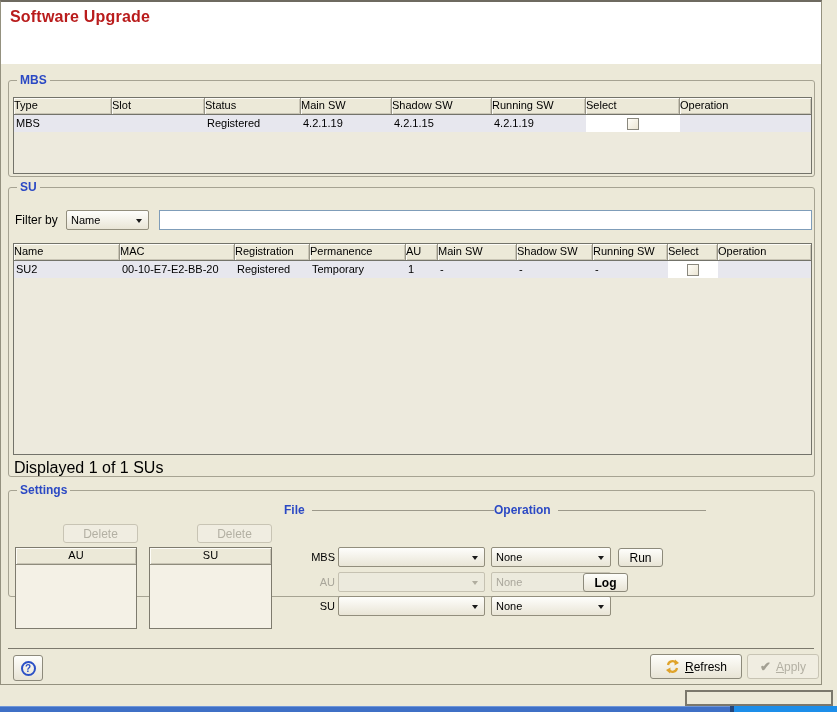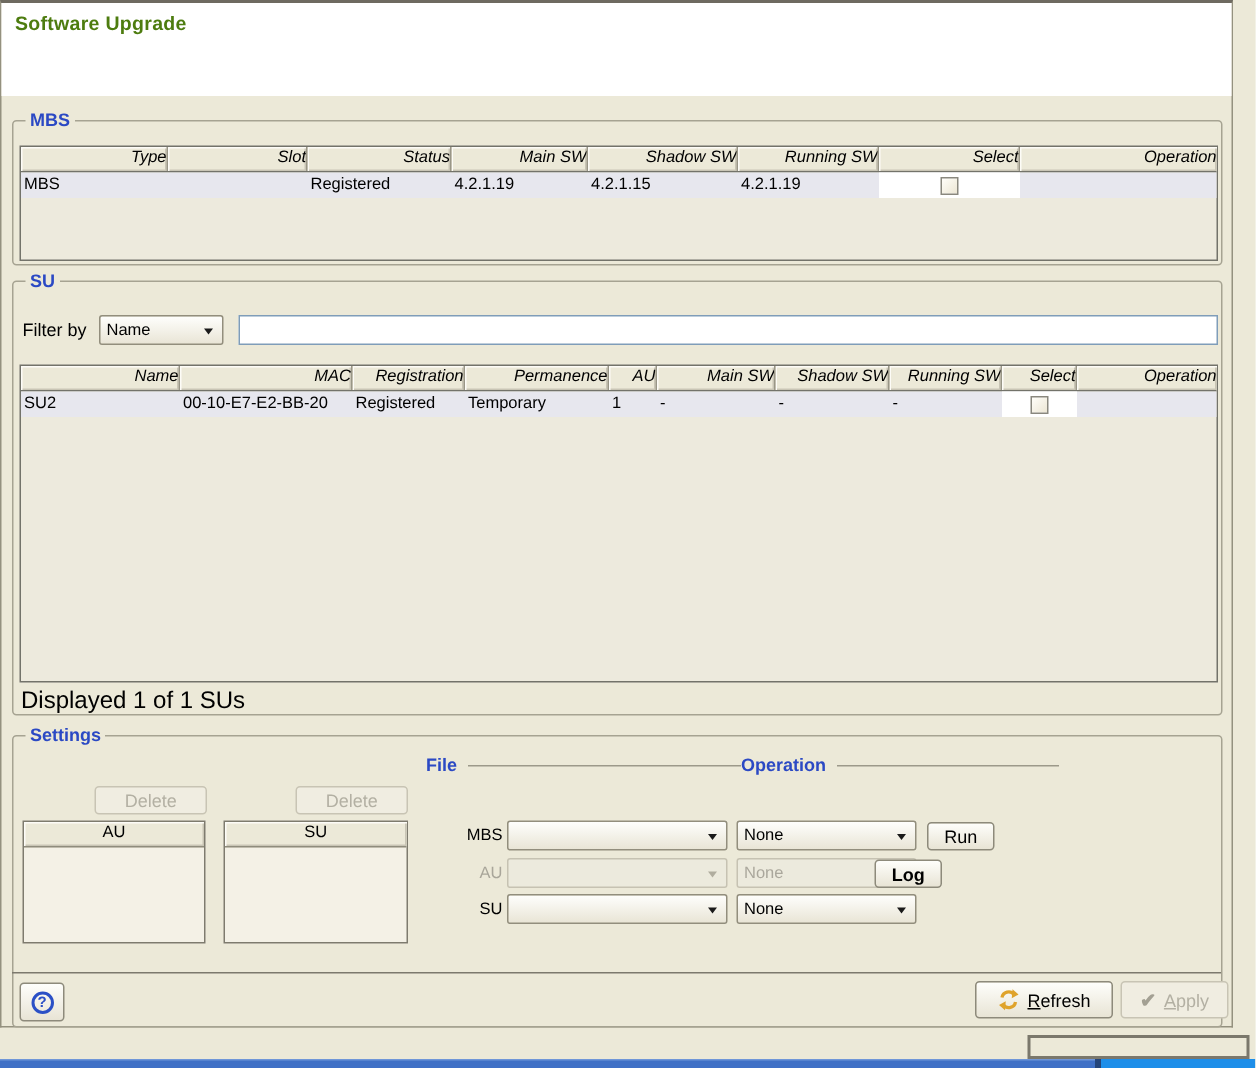--- a/index.html
+++ b/index.html
@@ -13,36 +13,36 @@
   
   .panel {
     position:absolute; left:0; top:0; width:822px; height:685px;
     box-sizing:border-box; background:#ece9d8;
     border-top:2px solid #6e6a60;
     border-left:1px solid #94917f;
     border-right:1px solid #94917f;
     border-bottom:1px solid #94917f;
   }
   .header-white { position:absolute; left:1px; top:2px; width:820px; height:62px; background:#ffffff; }
-  .page-title { position:absolute; left:10px; top:8px; font-size:13px; font-weight:bold; color:#4d7c0f; letter-spacing:0.2px; }
+  .page-title { position:absolute; left:10px; top:8px; font-size:16px; font-weight:bold; color:#b91c1c; letter-spacing:0.2px; }
 
   
   .groupbox { position:absolute; box-sizing:border-box; border:1px solid #a6a392; border-radius:3px; }
   .groupbox-label {
     position:absolute; top:-8px; left:8px; background:#ece9d8; padding:0 3px;
     font-size:12px; font-weight:bold; color:#2b49c4; line-height:14px;
   }
 
   
   .tbl { position:absolute; box-sizing:border-box; border:1px solid #73736a; background:#edeadd; display:flex; flex-direction:column; }
   .thead { display:flex; height:16px; background:#ece9d8; border-bottom:1px solid #73736a; flex:none; }
   .th {
     box-sizing:border-box; border-right:1px solid #999687; flex:none;
     box-shadow: inset 1px 1px 0 #fdfcf7, inset -1px -1px 0 #c9c5b5;
-    font-size:11px; text-align:right; line-height:15px; overflow:hidden; white-space:nowrap;font-style:italic;
+    font-size:11px; text-align:left; line-height:15px; overflow:hidden; white-space:nowrap;
   }
   .th.flex1, .td.flex1 { flex:1 1 auto; }
   .th:last-child { border-right:none; }
   .trow { display:flex; height:17px; background:#e7e7ee; font-size:11px; line-height:16px; flex:none; }
   .td { box-sizing:border-box; padding-left:2px; overflow:hidden; white-space:nowrap; flex:none; }
   .td.select-cell { background:#ffffff; display:flex; align-items:center; justify-content:center; padding:0; }
   .checkbox { width:12px; height:12px; box-sizing:border-box; border:1px solid #8a887e; background:linear-gradient(135deg,#fffef9,#ece6d4); }
 
   
   .combo {
@@ -177,21 +177,21 @@
         <div class="td sc8 select-cell">
           <span class="checkbox"></span>
         </div>
         <div class="td flex1"></div>
       </div>
     </div>
 
     <div class="small-text" style="left:5px; top:271px;">Displayed 1 of 1 SUs</div>
   </div>
 
-  <div class="groupbox" style="left:8px; top:490px; width:807px; height:195px;padding-left:20px;">
+  <div class="groupbox" style="left:8px; top:490px; width:807px; height:107px;padding-left:20px;">
     <div class="groupbox-label">Settings</div>
 
     <div class="section-heading" style="left:275px; top:12px; width:210px;">
       <span class="txt">File</span>
       <span class="rule"></span>
     </div>
     <div class="section-heading" style="left:485px; top:12px; width:212px;">
       <span class="txt">Operation</span>
       <span class="rule"></span>
     </div>

